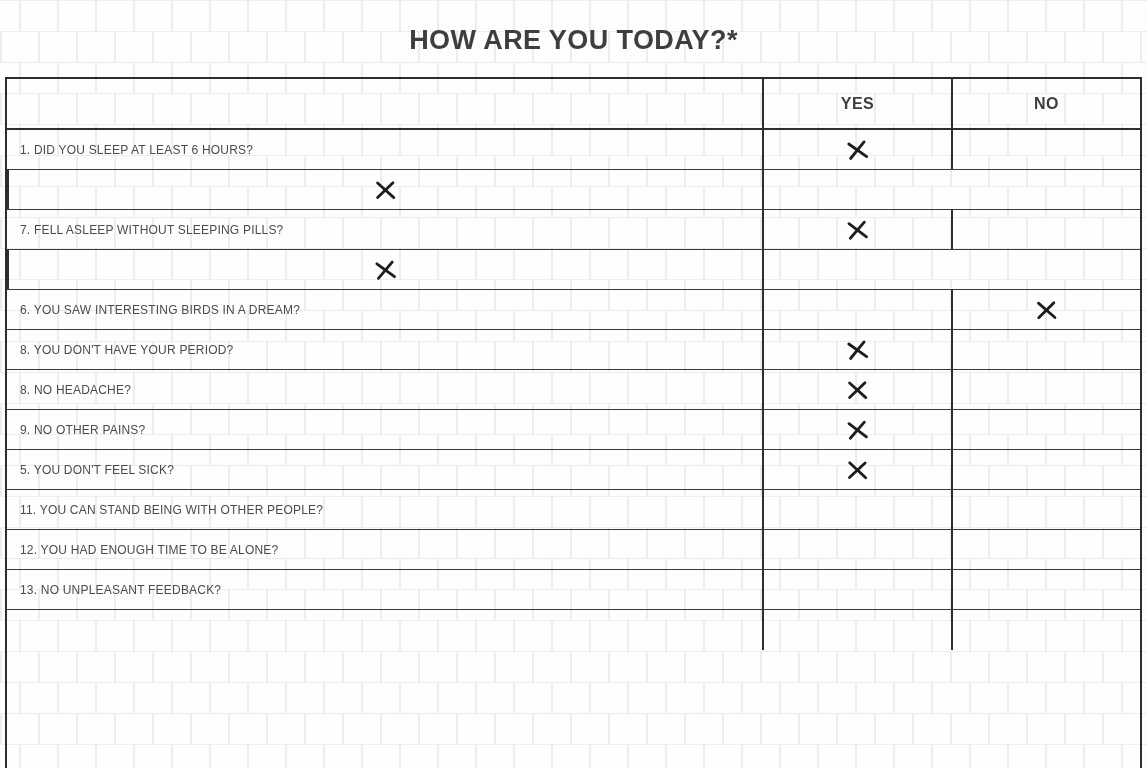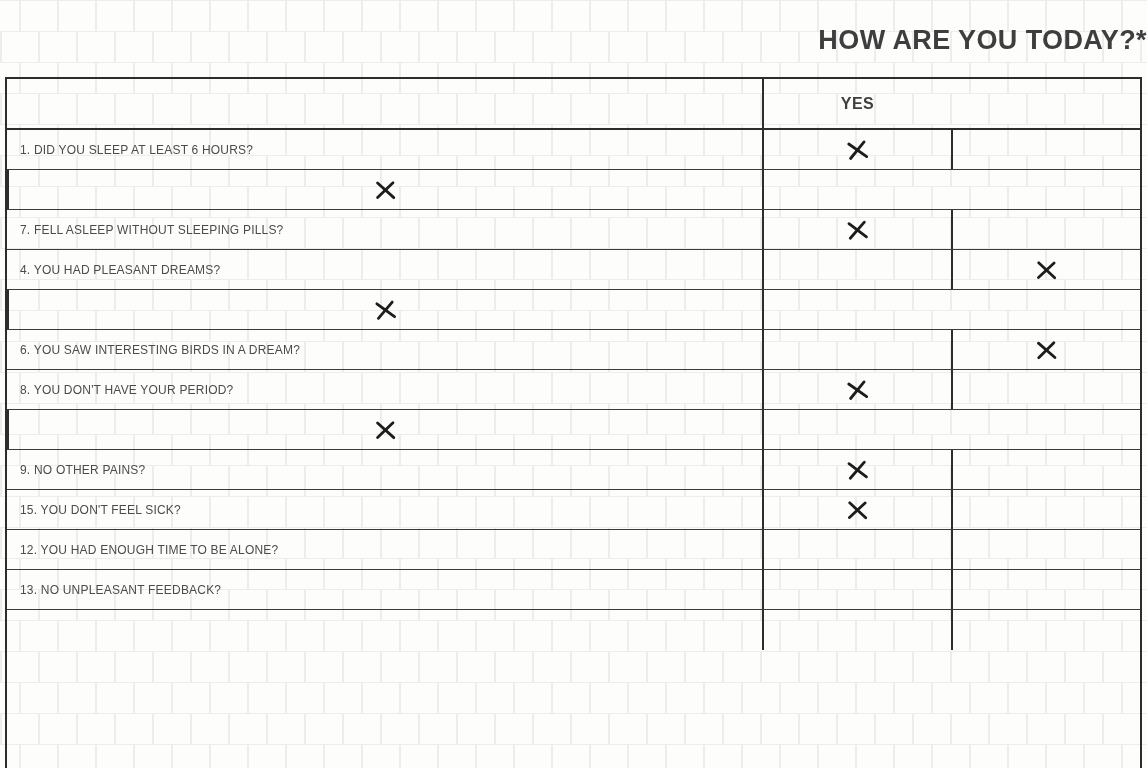--- a/index.html
+++ b/index.html
@@ -20,21 +20,21 @@
       conic-gradient(from 180deg at 1.5px 31px, #efedeb 0deg 90deg, transparent 90deg 360deg);
     background-size: 38px 31px, 38px 62px, 38px 62px;
     background-position: 0 0, 0 0, 19px 31px;
   }
 
   .page-title {
     position: absolute;
     top: 25px;
     left: 0;
     width: 100%;
-    text-align: right;
+    text-align: center;
     font-size: 27px;
     font-weight: 700;
     letter-spacing: 0.4px;
     color: #3e3e3e;
   }
 
   .survey-table {
     position: absolute;
     left: 5px;
     top: 77px;
@@ -93,20 +93,21 @@
 </style>
 </head>
 <body>
 
 <div class="page-title">HOW ARE YOU TODAY?*</div>
 
 <div class="survey-table">
   <div class="t-row header">
     <div class="cell question"></div>
     <div class="cell answer">YES</div>
+    <div class="cell answer">NO</div>
   </div>
   <div id="table-body">
   <div class="t-row body-row">
     <div class="cell question">1. DID YOU SLEEP AT LEAST 6 HOURS?</div>
     <div class="cell answer">
           <svg width="23" height="20" viewBox="0 0 23 20" class="x-mark" style="transform: rotate(-4deg);">
             <path d="M3.2 3.4 L20.2 17.2" stroke="#1d1d1d" stroke-width="2.8" stroke-linecap="round" fill="none"></path>
             <path d="M18.6 2.4 L4.0 18.0" stroke="#1d1d1d" stroke-width="2.8" stroke-linecap="round" fill="none"></path>
           </svg>
         </div>
@@ -127,95 +128,91 @@
     <div class="cell question">7. FELL ASLEEP WITHOUT SLEEPING PILLS?</div>
     <div class="cell answer">
           <svg width="23" height="20" viewBox="0 0 23 20" class="x-mark" style="transform: rotate(-2deg);">
             <path d="M3.2 3.4 L20.2 17.2" stroke="#1d1d1d" stroke-width="2.8" stroke-linecap="round" fill="none"></path>
             <path d="M18.6 2.4 L4.0 18.0" stroke="#1d1d1d" stroke-width="2.8" stroke-linecap="round" fill="none"></path>
           </svg>
         </div>
     <div class="cell answer"></div>
   </div>
 
-  <div class="t-row body-row">
-    <div class="cell question">4. YOU HAD PLEASANT DREAMS?</div>
-    <div class="cell answer"></div>
+
+  <div class="t-row body-row">
+    <div class="cell answer">
+          <svg width="23" height="20" viewBox="0 0 23 20" class="x-mark" style="transform: rotate(-3deg);">
+            <path d="M3.2 3.4 L20.2 17.2" stroke="#1d1d1d" stroke-width="2.8" stroke-linecap="round" fill="none"></path>
+            <path d="M18.6 2.4 L4.0 18.0" stroke="#1d1d1d" stroke-width="2.8" stroke-linecap="round" fill="none"></path>
+          </svg>
+        </div>
+    <div class="cell answer"></div>
+  </div>
+
+  <div class="t-row body-row">
+    <div class="cell question">6. YOU SAW INTERESTING BIRDS IN A DREAM?</div>
+    <div class="cell answer"></div>
+    <div class="cell answer">
+          <svg width="23" height="20" viewBox="0 0 23 20" class="x-mark" style="transform: rotate(2deg);">
+            <path d="M3.2 3.4 L20.2 17.2" stroke="#1d1d1d" stroke-width="2.8" stroke-linecap="round" fill="none"></path>
+            <path d="M18.6 2.4 L4.0 18.0" stroke="#1d1d1d" stroke-width="2.8" stroke-linecap="round" fill="none"></path>
+          </svg>
+        </div>
+  </div>
+
+  <div class="t-row body-row">
+    <div class="cell question">8. YOU DON'T HAVE YOUR PERIOD?</div>
+    <div class="cell answer">
+          <svg width="23" height="20" viewBox="0 0 23 20" class="x-mark" style="transform: rotate(-4deg);">
+            <path d="M3.2 3.4 L20.2 17.2" stroke="#1d1d1d" stroke-width="2.8" stroke-linecap="round" fill="none"></path>
+            <path d="M18.6 2.4 L4.0 18.0" stroke="#1d1d1d" stroke-width="2.8" stroke-linecap="round" fill="none"></path>
+          </svg>
+        </div>
+    <div class="cell answer"></div>
+  </div>
+
+  <div class="t-row body-row">
+    <div class="cell question">8. NO HEADACHE?</div>
+    <div class="cell answer">
+          <svg width="23" height="20" viewBox="0 0 23 20" class="x-mark" style="transform: rotate(3deg);">
+            <path d="M3.2 3.4 L20.2 17.2" stroke="#1d1d1d" stroke-width="2.8" stroke-linecap="round" fill="none"></path>
+            <path d="M18.6 2.4 L4.0 18.0" stroke="#1d1d1d" stroke-width="2.8" stroke-linecap="round" fill="none"></path>
+          </svg>
+        </div>
+    <div class="cell answer"></div>
+  </div>
+
+  <div class="t-row body-row">
+    <div class="cell question">9. NO OTHER PAINS?</div>
+    <div class="cell answer">
+          <svg width="23" height="20" viewBox="0 0 23 20" class="x-mark" style="transform: rotate(-2deg);">
+            <path d="M3.2 3.4 L20.2 17.2" stroke="#1d1d1d" stroke-width="2.8" stroke-linecap="round" fill="none"></path>
+            <path d="M18.6 2.4 L4.0 18.0" stroke="#1d1d1d" stroke-width="2.8" stroke-linecap="round" fill="none"></path>
+          </svg>
+        </div>
+    <div class="cell answer"></div>
+  </div>
+
+  <div class="t-row body-row">
+    <div class="cell question">5. YOU DON'T FEEL SICK?</div>
     <div class="cell answer">
           <svg width="23" height="20" viewBox="0 0 23 20" class="x-mark" style="transform: rotate(4deg);">
             <path d="M3.2 3.4 L20.2 17.2" stroke="#1d1d1d" stroke-width="2.8" stroke-linecap="round" fill="none"></path>
             <path d="M18.6 2.4 L4.0 18.0" stroke="#1d1d1d" stroke-width="2.8" stroke-linecap="round" fill="none"></path>
           </svg>
         </div>
-  </div>
-
-  <div class="t-row body-row">
-    <div class="cell answer">
-          <svg width="23" height="20" viewBox="0 0 23 20" class="x-mark" style="transform: rotate(-3deg);">
-            <path d="M3.2 3.4 L20.2 17.2" stroke="#1d1d1d" stroke-width="2.8" stroke-linecap="round" fill="none"></path>
-            <path d="M18.6 2.4 L4.0 18.0" stroke="#1d1d1d" stroke-width="2.8" stroke-linecap="round" fill="none"></path>
-          </svg>
-        </div>
-    <div class="cell answer"></div>
-  </div>
-
-  <div class="t-row body-row">
-    <div class="cell question">6. YOU SAW INTERESTING BIRDS IN A DREAM?</div>
-    <div class="cell answer"></div>
-    <div class="cell answer">
-          <svg width="23" height="20" viewBox="0 0 23 20" class="x-mark" style="transform: rotate(2deg);">
-            <path d="M3.2 3.4 L20.2 17.2" stroke="#1d1d1d" stroke-width="2.8" stroke-linecap="round" fill="none"></path>
-            <path d="M18.6 2.4 L4.0 18.0" stroke="#1d1d1d" stroke-width="2.8" stroke-linecap="round" fill="none"></path>
-          </svg>
-        </div>
-  </div>
-
-  <div class="t-row body-row">
-    <div class="cell question">8. YOU DON'T HAVE YOUR PERIOD?</div>
-    <div class="cell answer">
-          <svg width="23" height="20" viewBox="0 0 23 20" class="x-mark" style="transform: rotate(-4deg);">
-            <path d="M3.2 3.4 L20.2 17.2" stroke="#1d1d1d" stroke-width="2.8" stroke-linecap="round" fill="none"></path>
-            <path d="M18.6 2.4 L4.0 18.0" stroke="#1d1d1d" stroke-width="2.8" stroke-linecap="round" fill="none"></path>
-          </svg>
-        </div>
-    <div class="cell answer"></div>
-  </div>
-
-  <div class="t-row body-row">
-    <div class="cell answer">
-          <svg width="23" height="20" viewBox="0 0 23 20" class="x-mark" style="transform: rotate(3deg);">
-            <path d="M3.2 3.4 L20.2 17.2" stroke="#1d1d1d" stroke-width="2.8" stroke-linecap="round" fill="none"></path>
-            <path d="M18.6 2.4 L4.0 18.0" stroke="#1d1d1d" stroke-width="2.8" stroke-linecap="round" fill="none"></path>
-          </svg>
-        </div>
-    <div class="cell answer"></div>
-  </div>
-
-  <div class="t-row body-row">
-    <div class="cell question">9. NO OTHER PAINS?</div>
-    <div class="cell answer">
-          <svg width="23" height="20" viewBox="0 0 23 20" class="x-mark" style="transform: rotate(-2deg);">
-            <path d="M3.2 3.4 L20.2 17.2" stroke="#1d1d1d" stroke-width="2.8" stroke-linecap="round" fill="none"></path>
-            <path d="M18.6 2.4 L4.0 18.0" stroke="#1d1d1d" stroke-width="2.8" stroke-linecap="round" fill="none"></path>
-          </svg>
-        </div>
-    <div class="cell answer"></div>
-  </div>
-
-  <div class="t-row body-row">
-    <div class="cell question">15. YOU DON'T FEEL SICK?</div>
-    <div class="cell answer">
-          <svg width="23" height="20" viewBox="0 0 23 20" class="x-mark" style="transform: rotate(4deg);">
-            <path d="M3.2 3.4 L20.2 17.2" stroke="#1d1d1d" stroke-width="2.8" stroke-linecap="round" fill="none"></path>
-            <path d="M18.6 2.4 L4.0 18.0" stroke="#1d1d1d" stroke-width="2.8" stroke-linecap="round" fill="none"></path>
-          </svg>
-        </div>
-    <div class="cell answer"></div>
-  </div>
-
+    <div class="cell answer"></div>
+  </div>
+
+  <div class="t-row body-row">
+    <div class="cell question">11. YOU CAN STAND BEING WITH OTHER PEOPLE?</div>
+    <div class="cell answer"></div>
+    <div class="cell answer"></div>
+  </div>
 
   <div class="t-row body-row">
     <div class="cell question">12. YOU HAD ENOUGH TIME TO BE ALONE?</div>
     <div class="cell answer"></div>
     <div class="cell answer"></div>
   </div>
 
   <div class="t-row body-row">
     <div class="cell question">13. NO UNPLEASANT FEEDBACK?</div>
     <div class="cell answer"></div>

